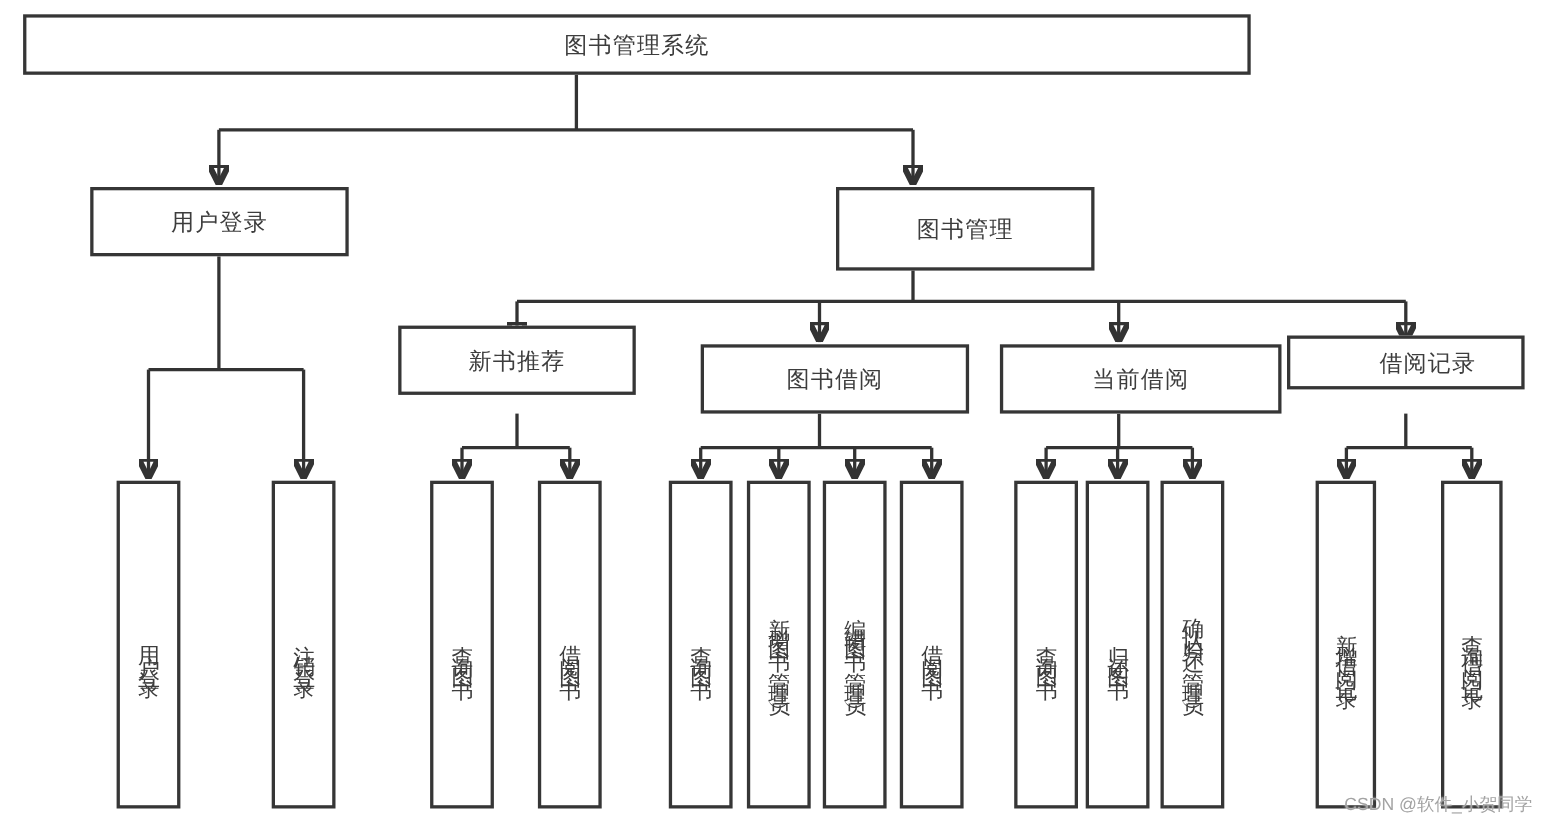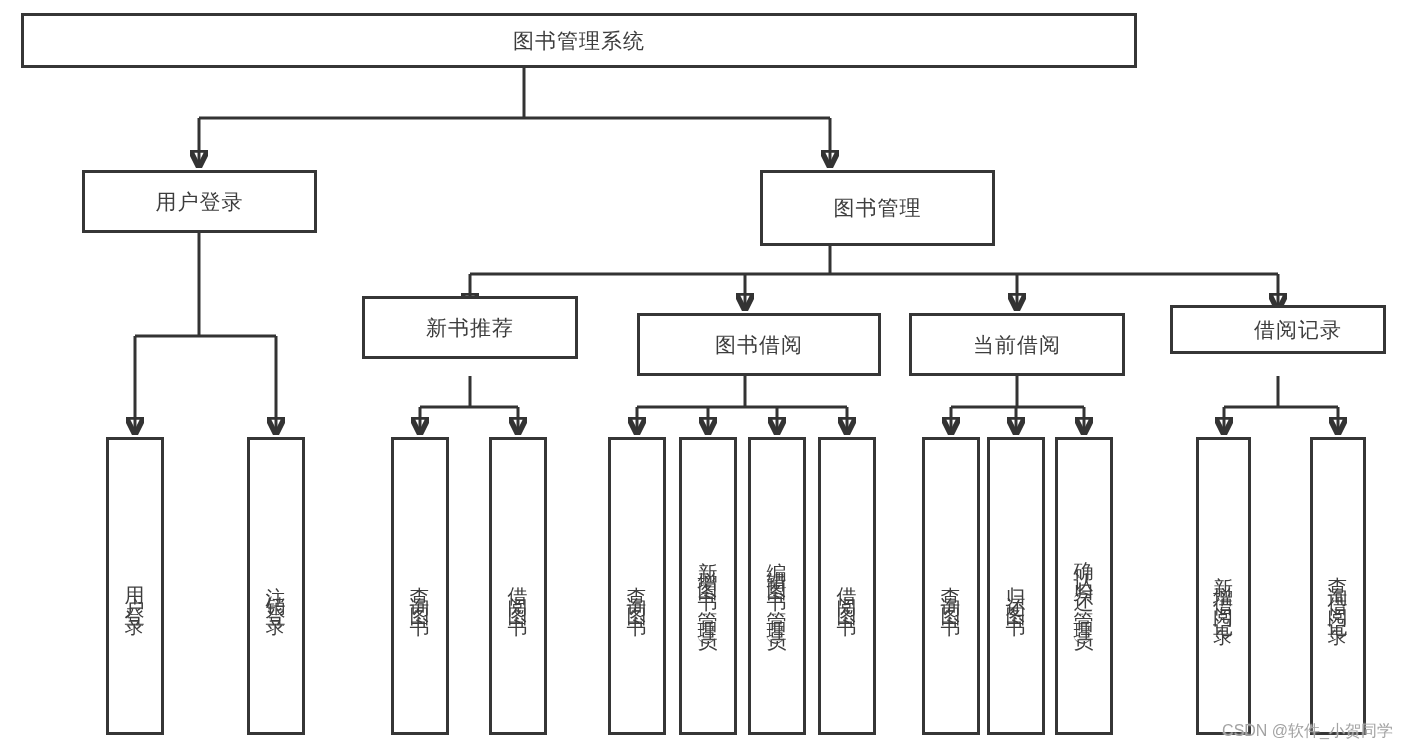--- a/index.html
+++ b/index.html
@@ -112,21 +112,21 @@
   <div class="box hbox" style="left:712px;top:170px;width:235px;height:76px;margin-left:48px;">
     <span>图书管理</span>
   </div>
 
   <div class="box hbox" style="left:362px;top:296px;width:216px;height:63px;">
     <span>新书推荐</span>
   </div>
   <div class="box hbox" style="left:637px;top:313px;width:244px;height:63px;">
     <span>图书借阅</span>
   </div>
-  <div class="box hbox" style="left:909px;top:313px;width:216px;height:63px;">
+  <div class="box hbox" style="left:909px;top:313px;width:256px;height:63px;">
     <span>当前借阅</span>
   </div>
   <div class="box hbox" style="left:1170px;top:305px;width:216px;height:49px;padding-left:40px;">
     <span>借阅记录</span>
   </div>
 
   <div class="box leaf" style="left:106px;top:437px;width:58px;height:298px;">
     <span class="vtext">用户登录</span>
   </div>
   <div class="box leaf" style="left:247px;top:437px;width:58px;height:298px;">

